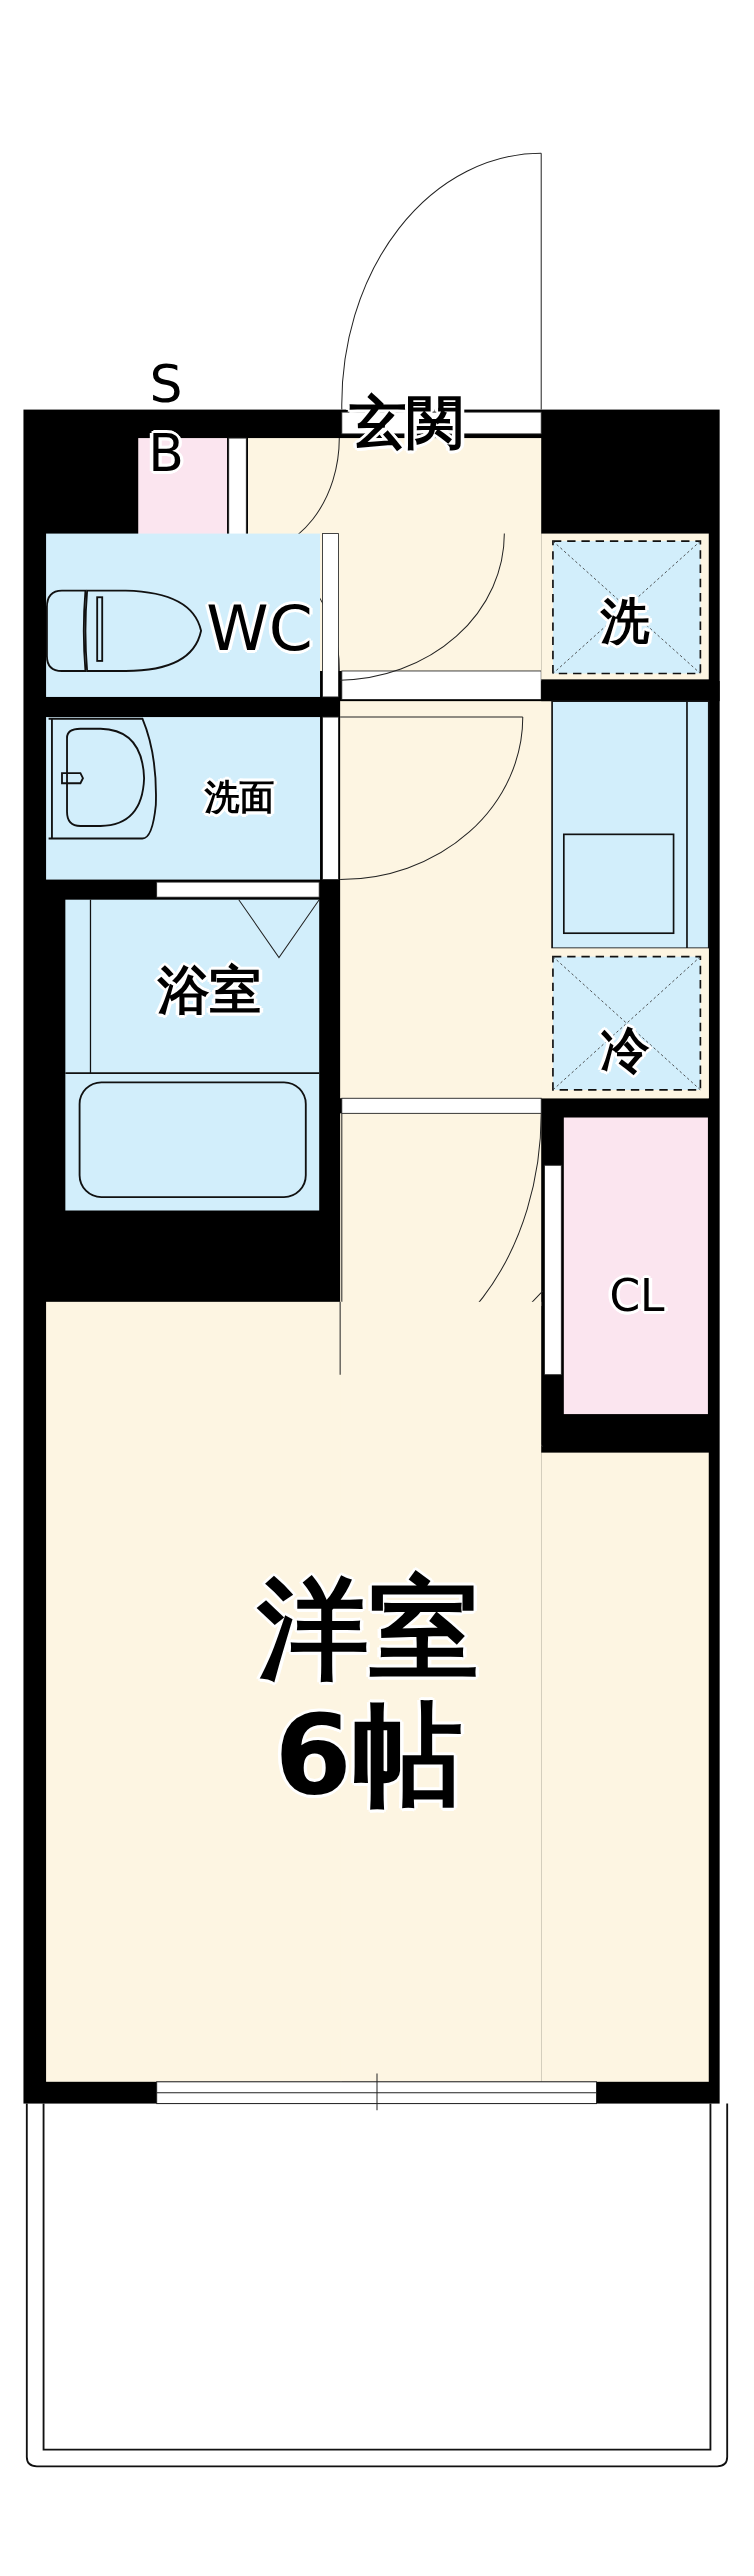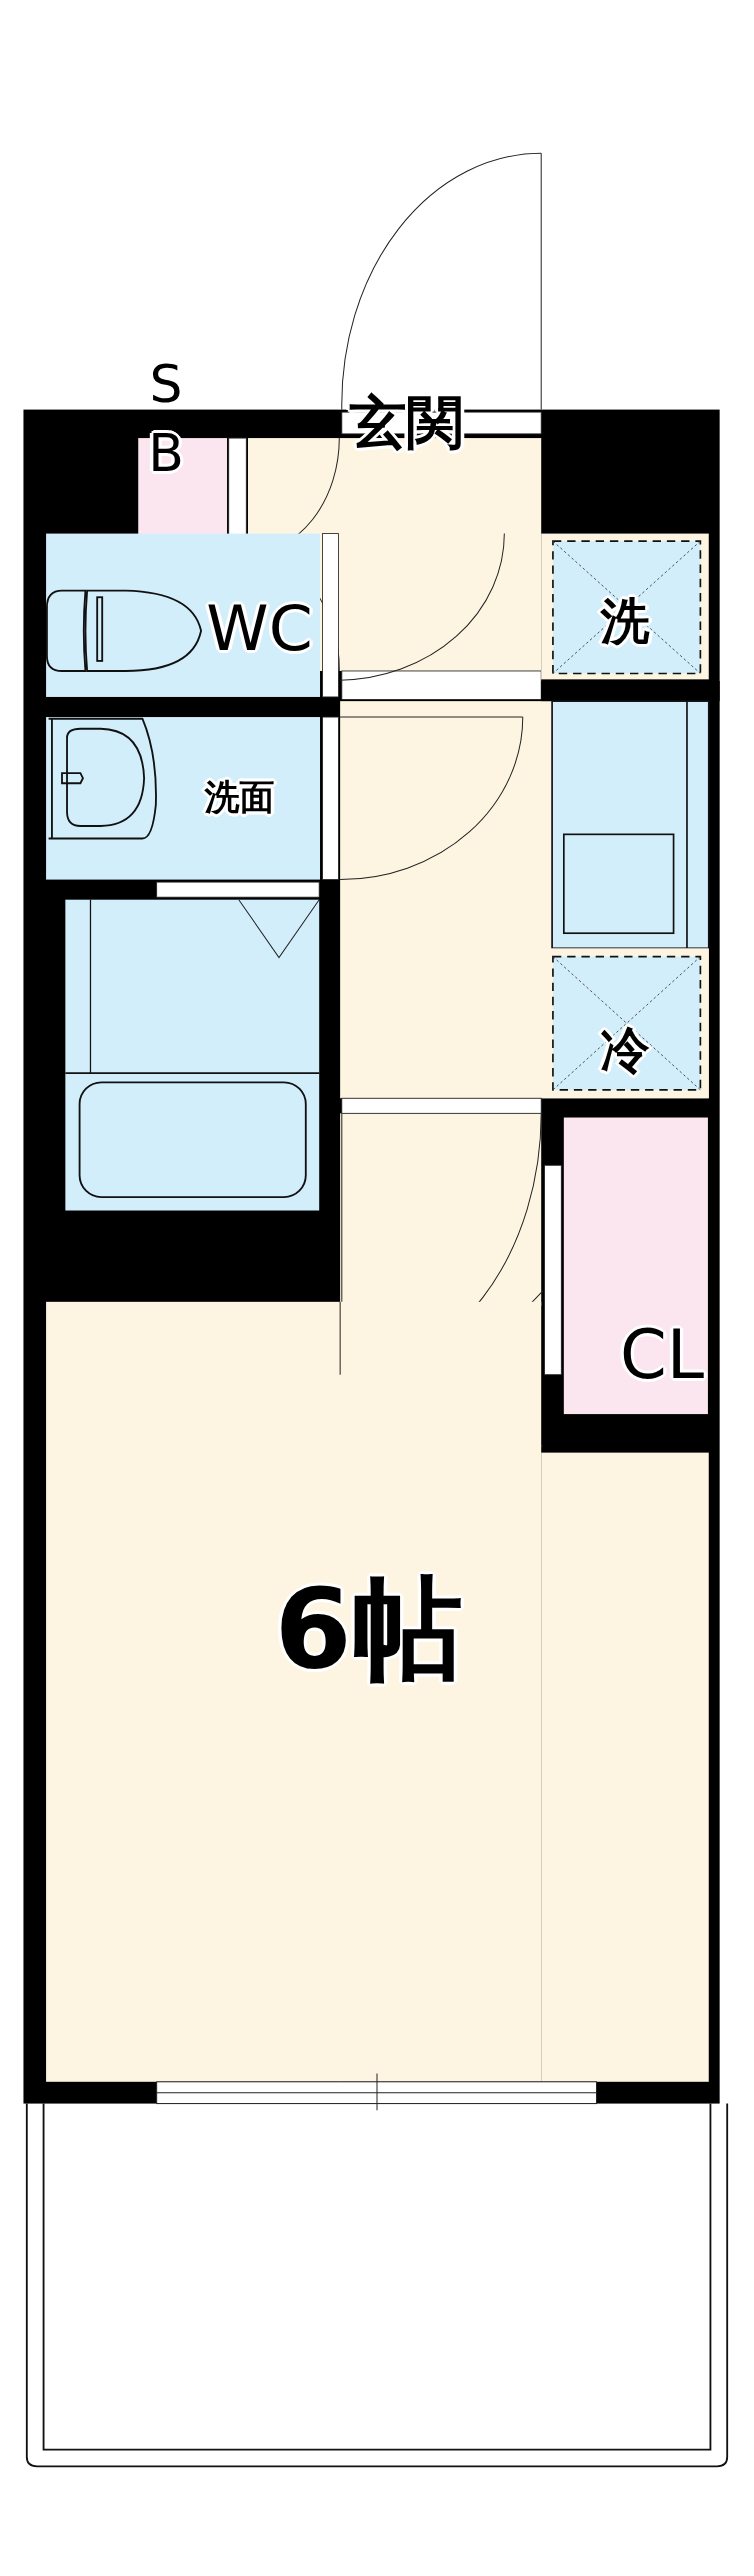--- a/index.html
+++ b/index.html
@@ -17,21 +17,21 @@
       1.7px 1.7px 0 #fff, -1.7px -1.7px 0 #fff, 1.7px -1.7px 0 #fff, -1.7px 1.7px 0 #fff,
       3.4px 0 0 #fff, -3.4px 0 0 #fff, 0 3.4px 0 #fff, 0 -3.4px 0 #fff;
   }
   .sb { left: 141px; top: 350px; width: 50px; font-size: 52px; line-height: 69px; }
   .genkan { left: 327px; top: 394px; width: 159px; font-size: 57px; font-weight: bold; }
   .wc { left: 205px; top: 597px; width: 109px; font-size: 63px; }
   .wash-label { left: 562px; top: 597px; width: 126px; font-size: 49px; font-weight: bold; }
   .senmen { left: 164px; top: 780px; width: 151px; font-size: 35px; font-weight: bold; }
   .yokushitsu { left: 134px; top: 964px; width: 151px; font-size: 52px; font-weight: bold; }
   .fridge-label { left: 562px; top: 1026px; width: 126px; font-size: 49px; font-weight: bold; }
-  .cl { left: 570px; top: 1322px; width: 134px; font-size: 67px; text-align: right; }
+  .cl { left: 570px; top: 1274px; width: 134px; font-size: 44px; }
   .youshitsu { left: 201px; top: 1566px; width: 335px; font-size: 111px; font-weight: bold; line-height: 126px; }
   .balcony { left: 101px; top: 2307px; width: 536px; font-size: 72px;
              text-shadow: none; letter-spacing: 1.7px; }
 </style>
 </head>
 <body>
 
 <div class="canvas">
   <svg class="plan" width="754" height="2576" viewBox="0 0 900 3073" xmlns="http://www.w3.org/2000/svg">
 
@@ -142,19 +142,21 @@
   </svg>
 
   <div class="label sb">
     <div>S</div>
     <div>B</div>
   </div>
   <div class="label genkan">玄関</div>
   <div class="label wc">WC</div>
   <div class="label wash-label">洗</div>
   <div class="label senmen">洗面</div>
+  <div class="label yokushitsu">浴室</div>
   <div class="label fridge-label">冷</div>
   <div class="label cl">CL</div>
   <div class="label youshitsu">
+    <div>洋室</div>
     <div>6帖</div>
   </div>
 </div>
 
 
 </body></html>

